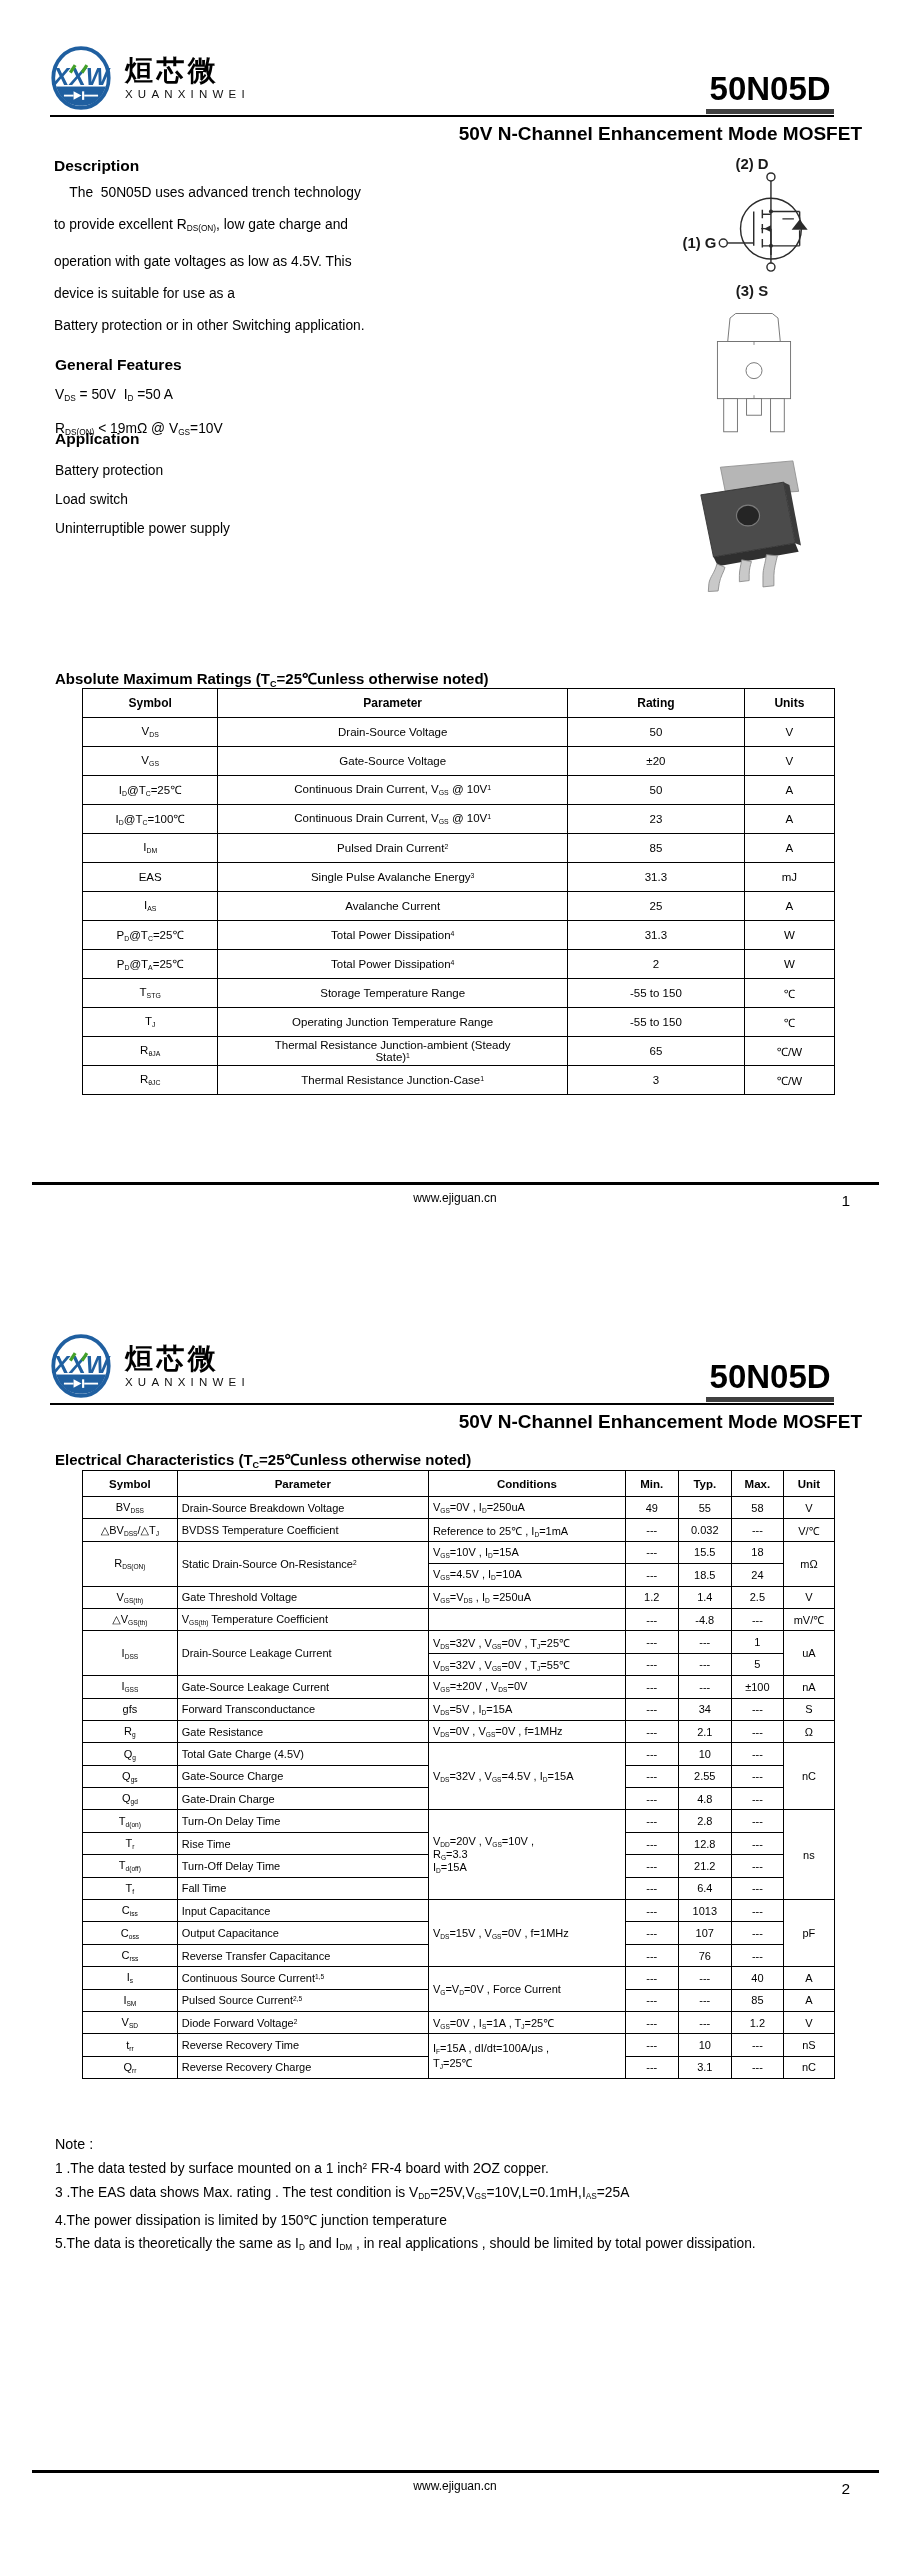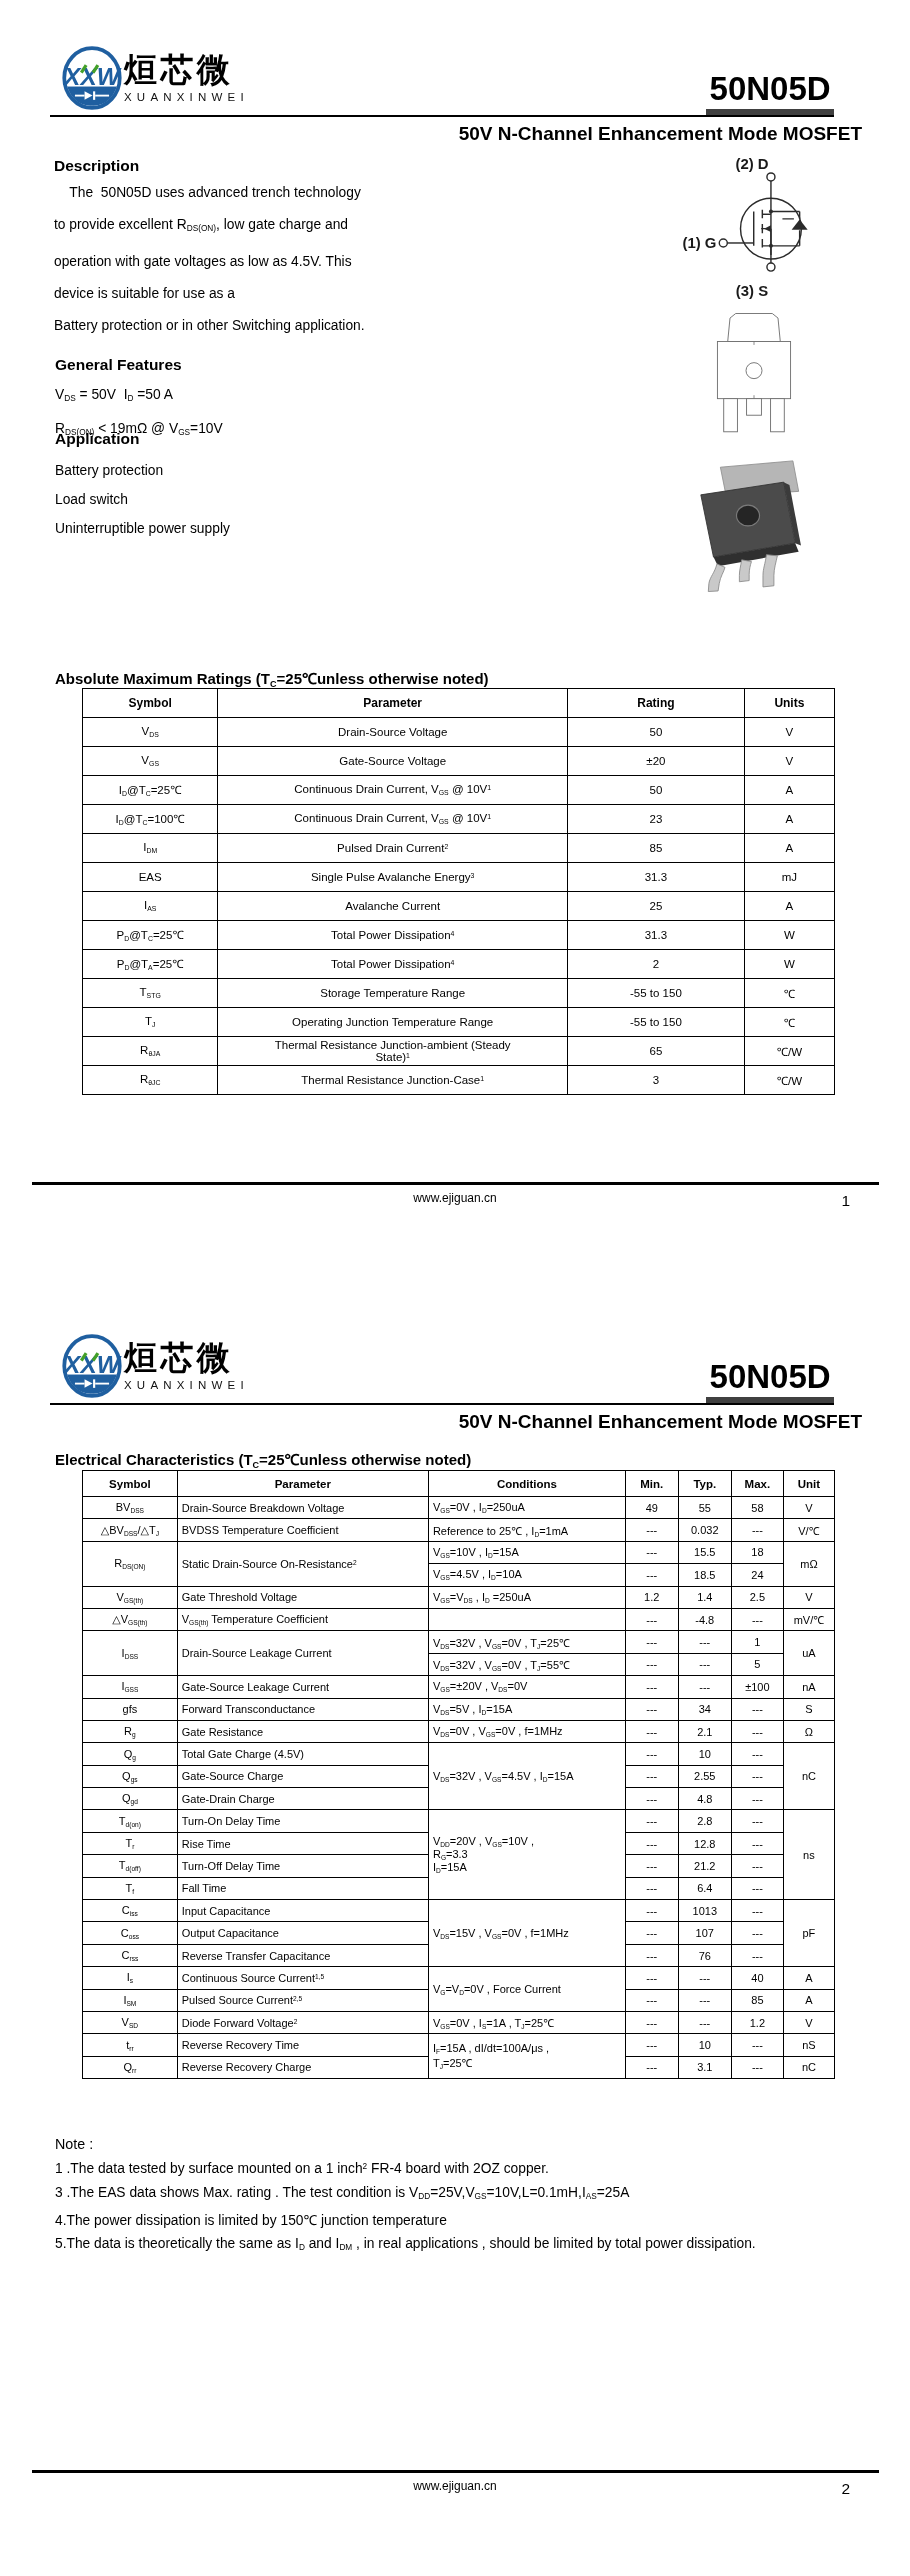--- a/index.html
+++ b/index.html
@@ -1,25 +1,25 @@
 <!DOCTYPE html>
 <html style="font-size:9.2px"><head>
 <meta charset="utf-8">
 <style>
   *{margin:0;padding:0;box-sizing:border-box;}
   html,body{background:#ffffff;}
   body{width:910px;font-family:"Liberation Sans",sans-serif;color:#000;}
   .sheet{position:relative;width:910px;height:1288px;background:#fff;overflow:hidden;}
 
   
-  .brand{position:absolute;left:60px;top:46px;display:flex;align-items:center;gap:0;}
+  .brand{position:absolute;left:49px;top:46px;display:flex;align-items:center;gap:12px;}
   .logo-mark{width:64px;height:64px;display:block;}
-  .brand-cn{font-size:33px;font-weight:700;letter-spacing:3.4px;line-height:1.05;font-family:"DejaVu Sans","Liberation Sans",sans-serif;}
+  .brand-cn{font-size:28px;font-weight:700;letter-spacing:3.4px;line-height:1.05;font-family:"DejaVu Sans","Liberation Sans",sans-serif;}
   .brand-en{font-size:11.5px;letter-spacing:5.2px;margin-top:2.9px;color:#111;}
-  .part-title{position:absolute;top:71px;right:76px;font-size:33px;font-weight:700;line-height:1.12;border-bottom:8px solid #404040;padding:0 3.4px 0.6px 3.4px;}
+  .part-title{position:absolute;top:71px;right:76px;font-size:33px;font-weight:700;line-height:1.12;border-bottom:5px solid #404040;padding:0 3.4px 0.6px 3.4px;}
   .header-rule{position:absolute;top:115px;left:50px;width:784px;height:2.3px;background:#000;}
   .subtitle{position:absolute;top:123px;right:48px;font-size:19px;font-weight:700;}
 
   
   .sec-h{font-size:15.5px;font-weight:700;}
   #desc-block{position:absolute;left:54px;top:157px;width:390px;}
   #desc-block .sec-h{margin-bottom:2.3px;}
   .desc-line{font-size:13.8px;line-height:32px;white-space:pre-wrap;}
   #features-block{position:absolute;left:55px;top:356px;}
   #features-block .sec-h{margin-bottom:5.7px;}

